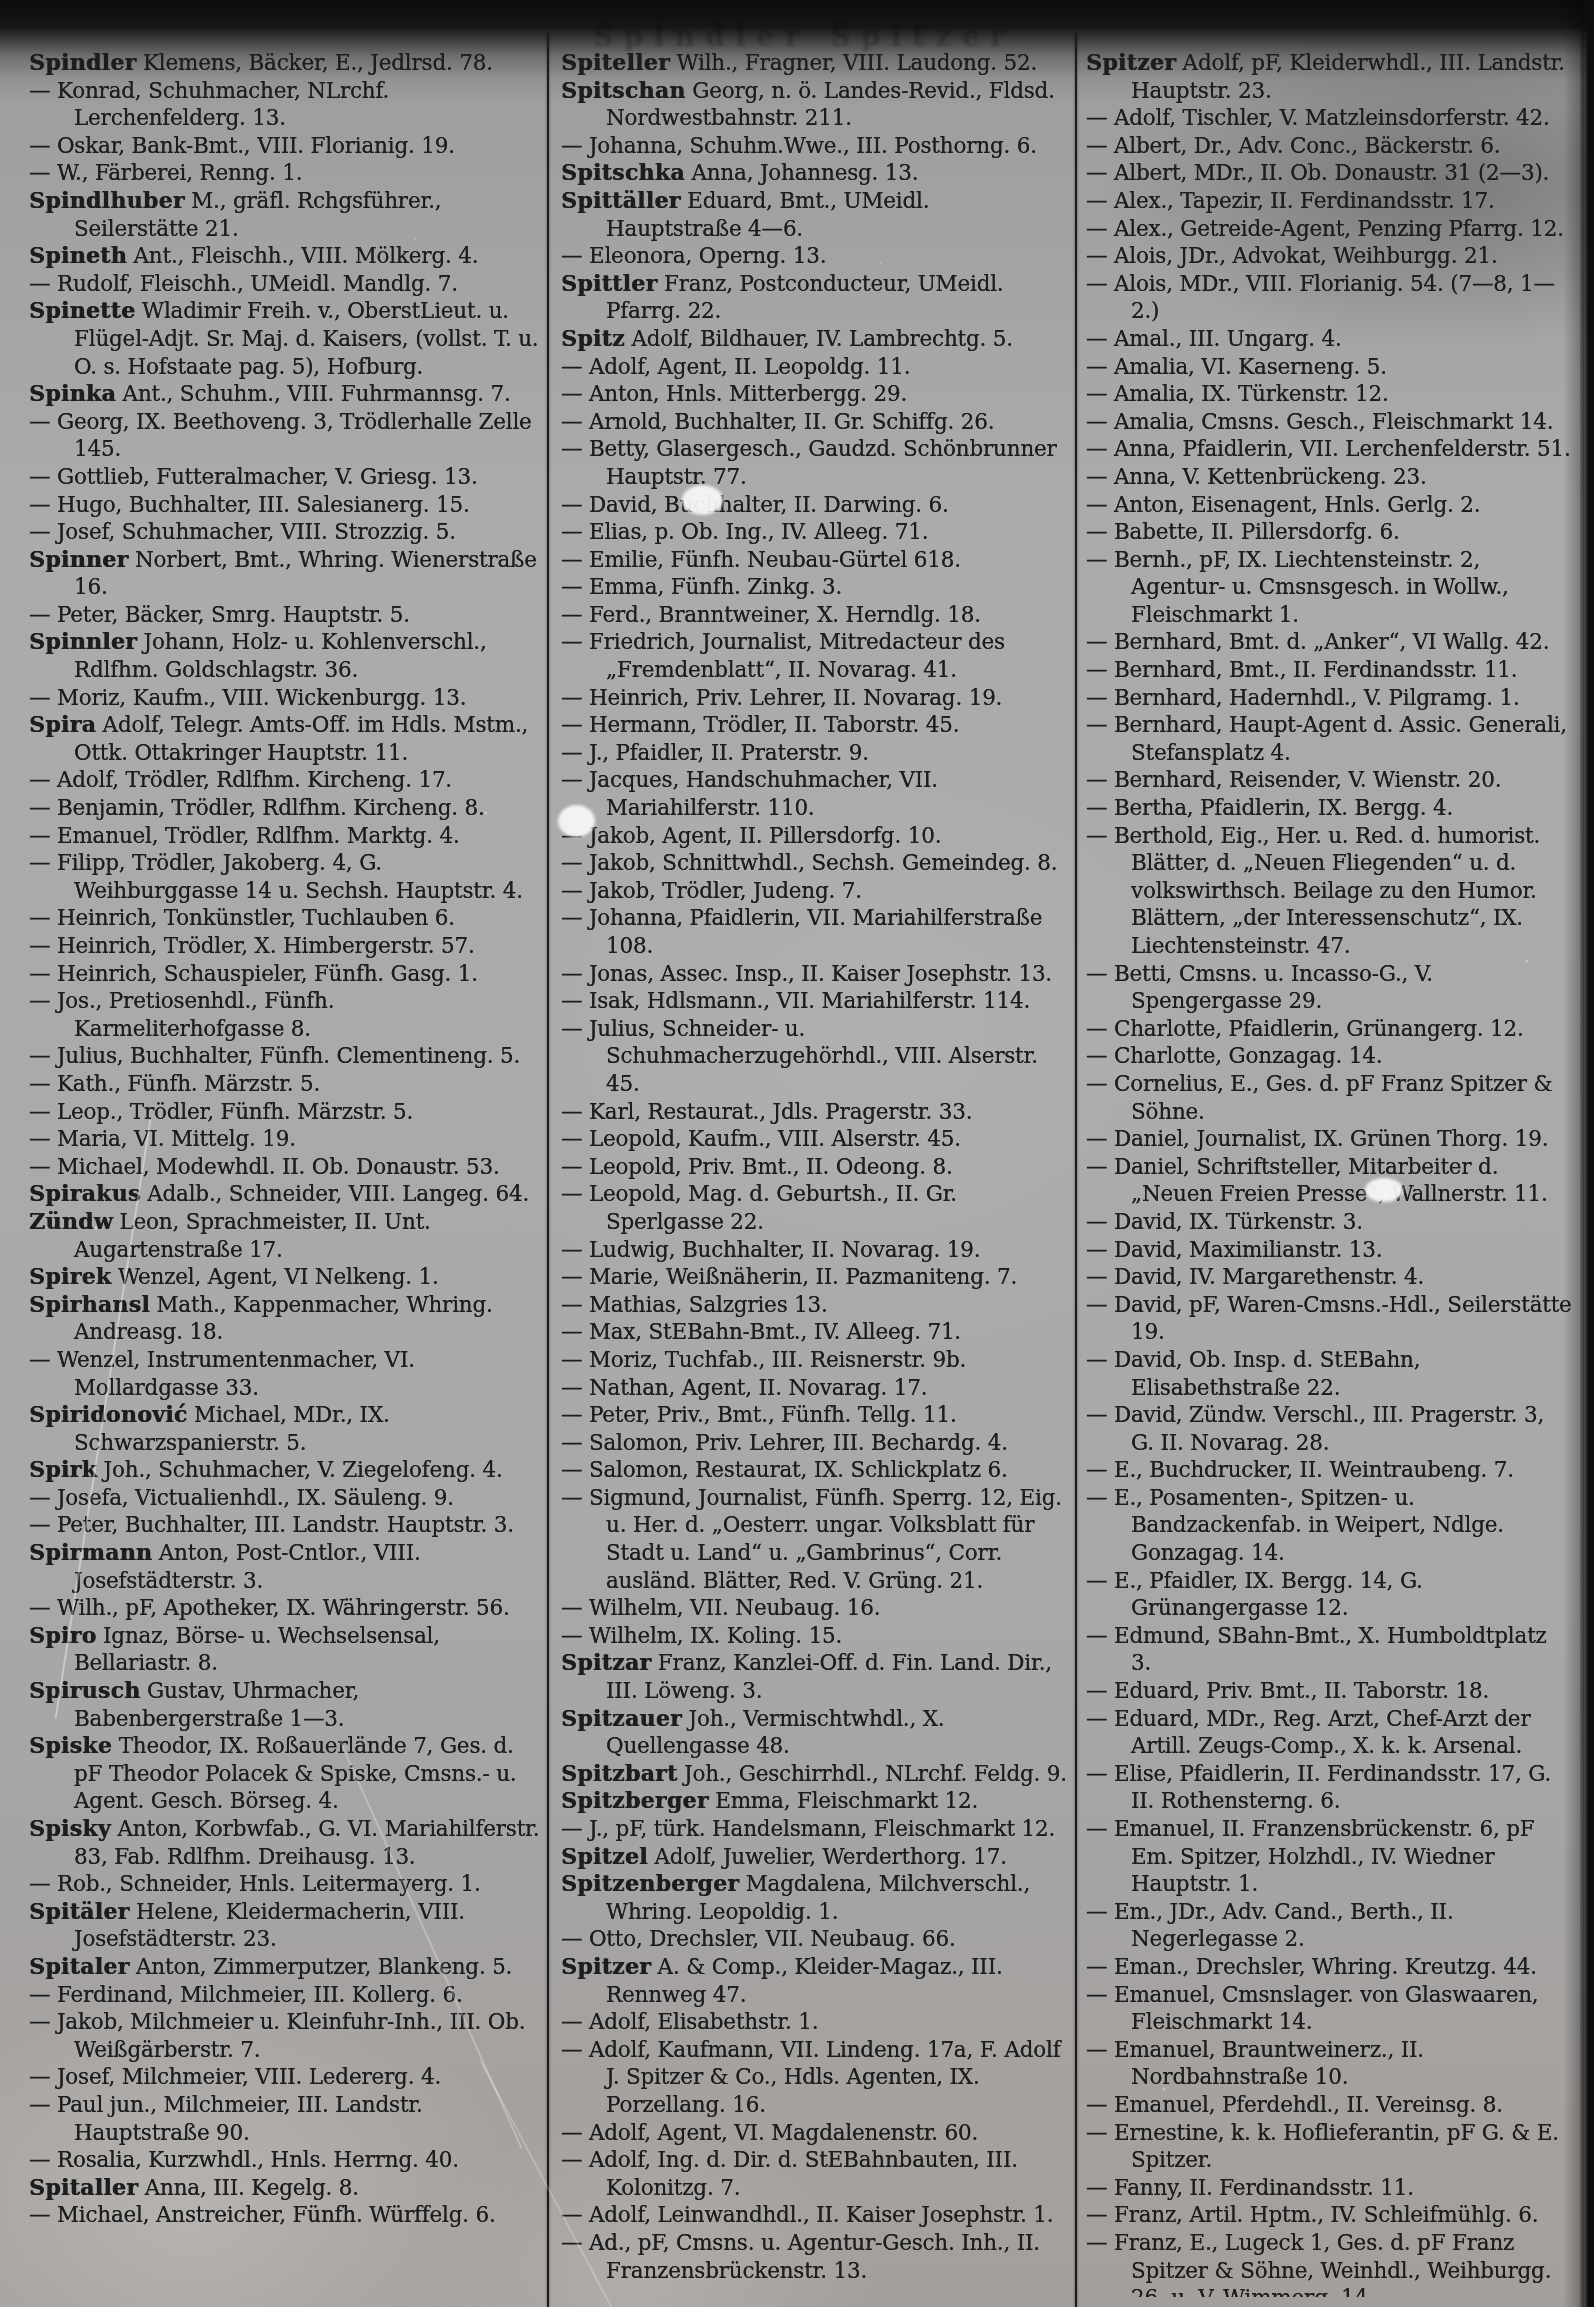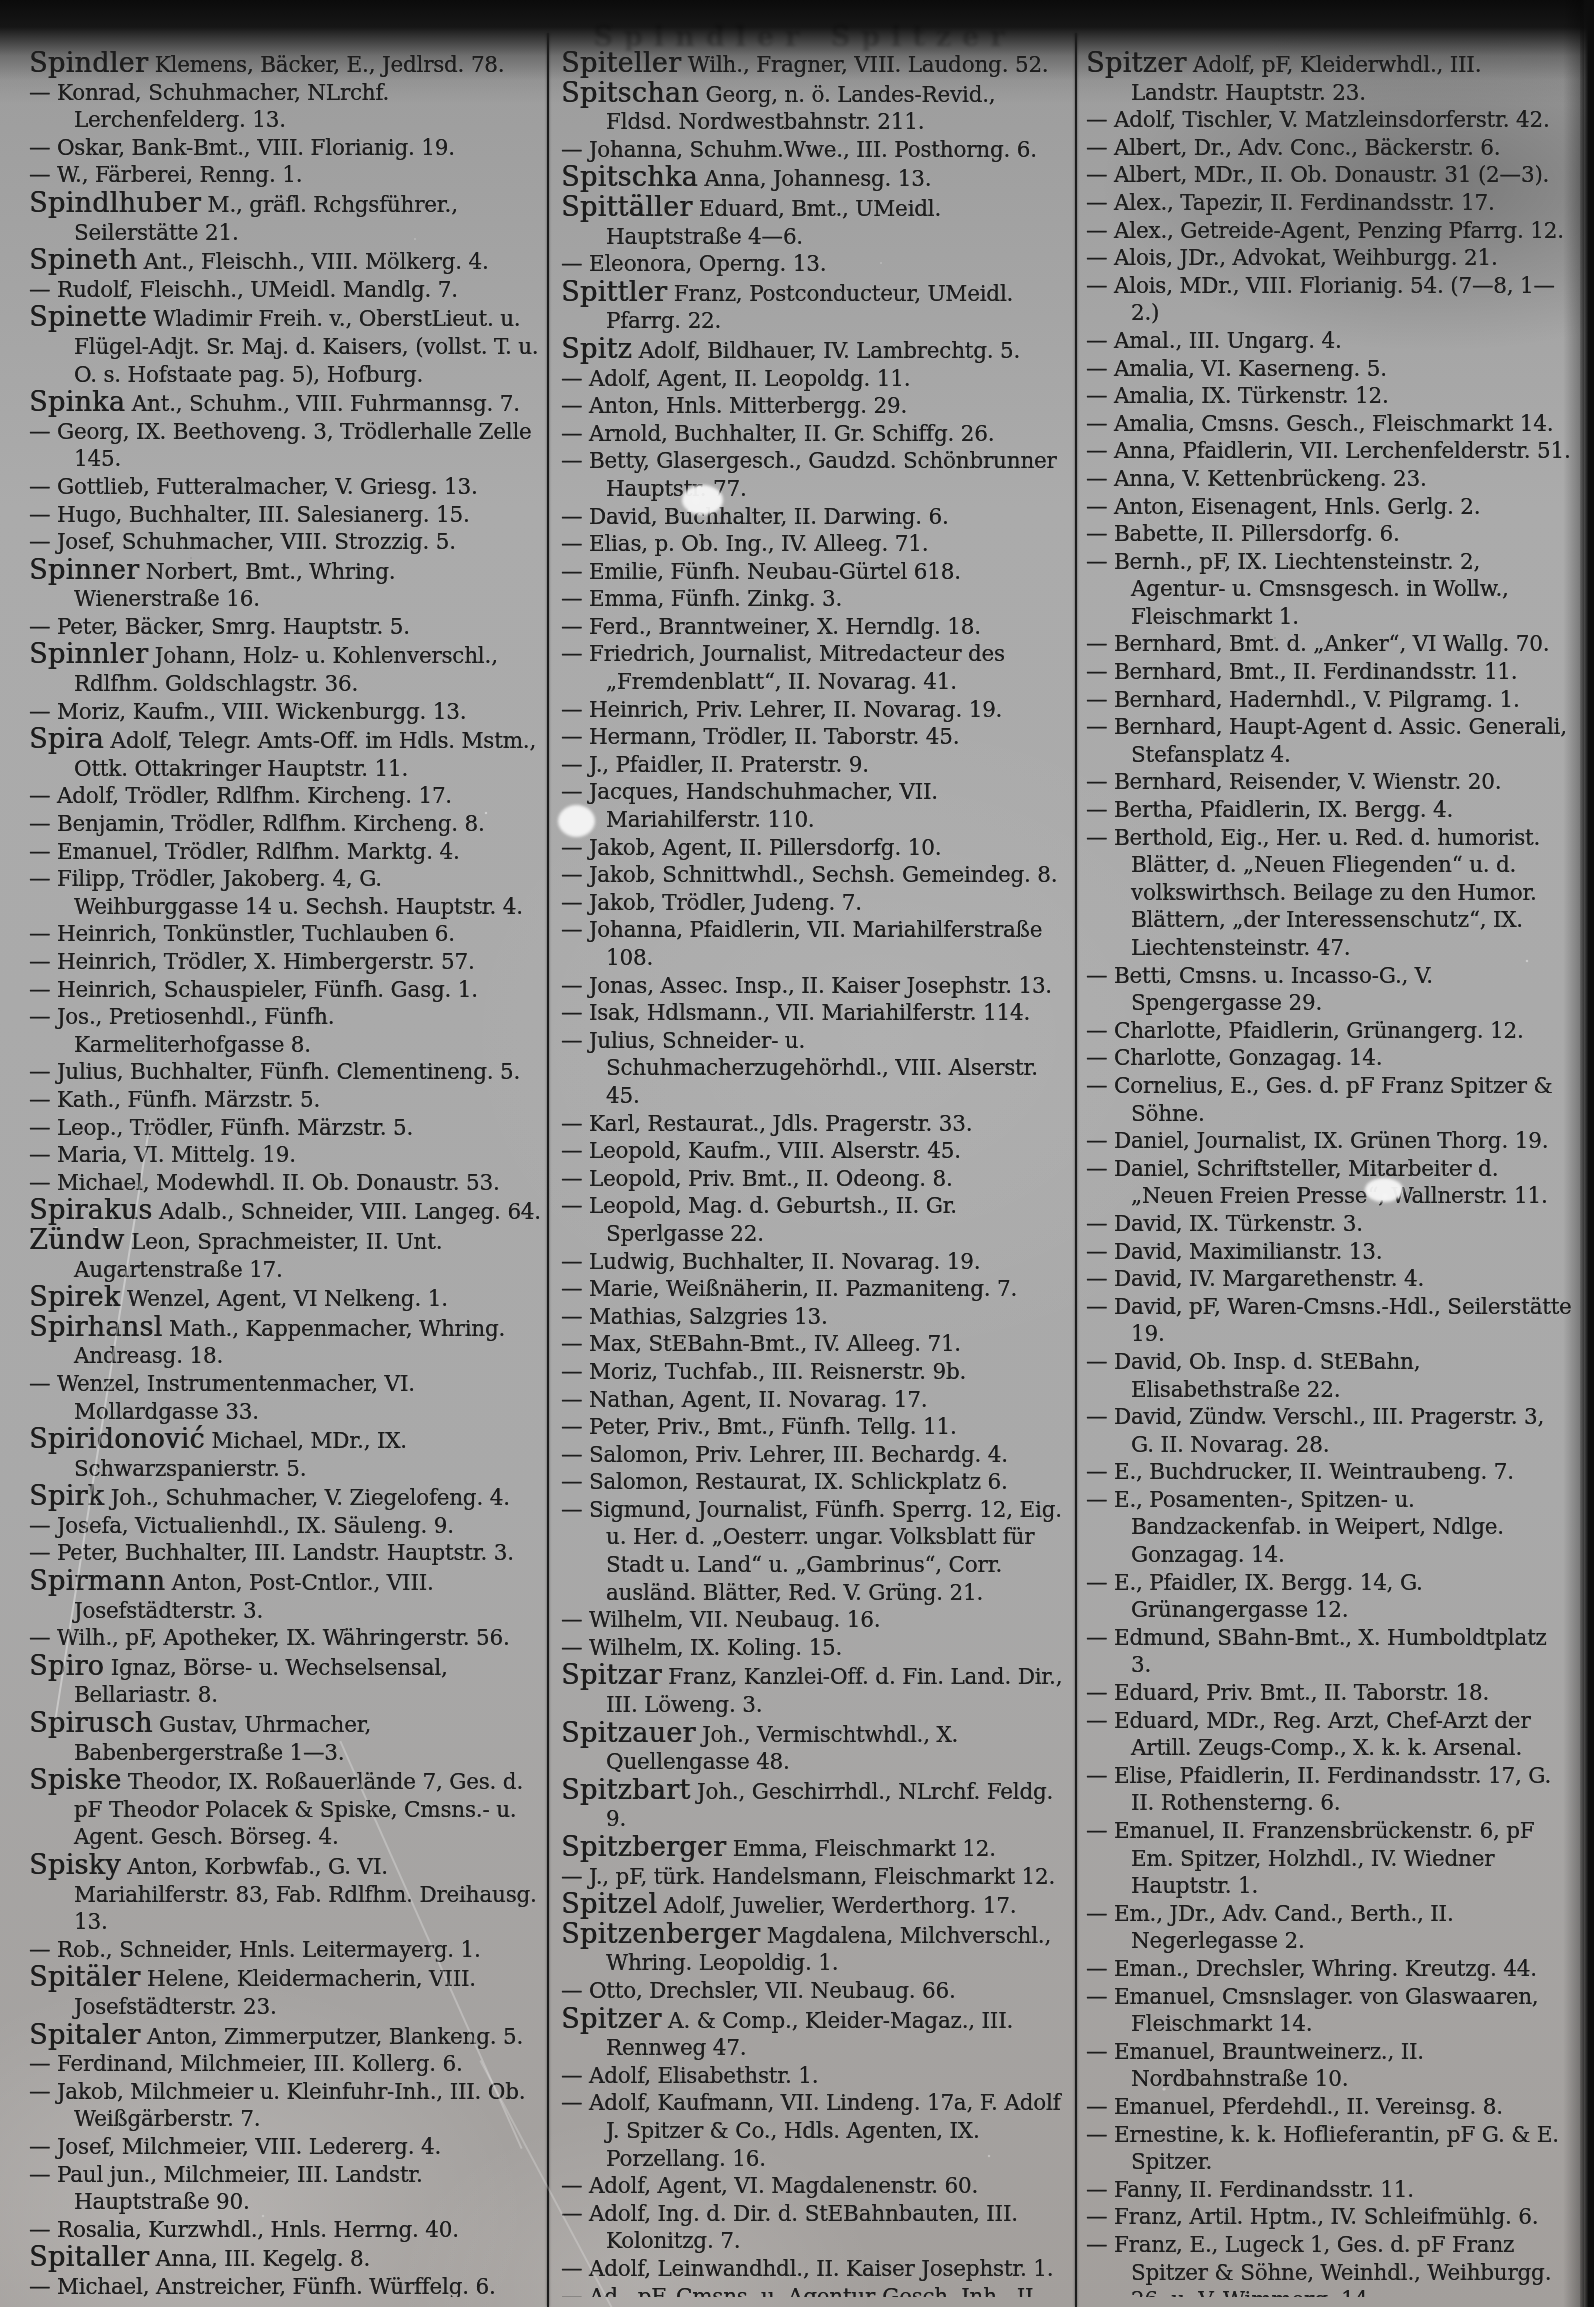--- a/index.html
+++ b/index.html
@@ -45,21 +45,21 @@
   .rule { position:absolute; top:33px; bottom:0; width:2.4px; background:#1c1c1c;
     box-shadow:0 0 2.4px rgba(0,0,0,.55); }
   .rule-1 { left:547px; } .rule-2 { left:1075px; }
   .col { position:absolute; top:49px; height:2248px; overflow:hidden;
     font-size:21.5px; line-height:27.6px; letter-spacing:-0.2px;
     text-shadow:0 0 0.6px rgba(25,25,25,.85); }
   .col-1 { left:29px;  width:512px; }
   .col-2 { left:561px; width:507px; }
   .col-3 { left:1086px; width:486px; }
   .entry { padding-left:45px; text-indent:-45px; }
-  .entry b { font-weight:normal; font-size:27px; letter-spacing:0.3px;
+  .entry b { font-weight:bold; font-size:22px; letter-spacing:0.3px;
     text-shadow:0.6px 0 0 currentColor; }
   .scratch { position:absolute; background:rgba(255,255,255,.38); pointer-events:none; }
   .scratch-1 { left:102px; top:1116px; width:1.6px; height:606px; transform:rotate(9deg); }
   .scratch-2 { left:430px; top:1722px; width:1.6px; height:446px; transform:rotate(-24deg); opacity:.7; }
   .scratch-3 { left:558px; top:2041px; width:1.6px; height:335px; transform:rotate(-28deg); opacity:.6; }
   .blot { position:absolute; background:rgba(245,245,245,.95); border-radius:50%; filter:blur(1.6px); }
   .blot-1 { left:682px; top:485px; width:41px; height:30px; }
   .blot-2 { left:558px; top:805px; width:37px; height:32px; }
   .blot-3 { left:1365px; top:1178px; width:38px; height:24px; }
 </style>
@@ -204,21 +204,21 @@
       <div class="entry">— Alois, MDr., VIII. Florianig. 54. (7—8, 1—2.)</div>
       <div class="entry">— Amal., III. Ungarg. 4.</div>
       <div class="entry">— Amalia, VI. Kaserneng. 5.</div>
       <div class="entry">— Amalia, IX. Türkenstr. 12.</div>
       <div class="entry">— Amalia, Cmsns. Gesch., Fleischmarkt 14.</div>
       <div class="entry">— Anna, Pfaidlerin, VII. Lerchenfelderstr. 51.</div>
       <div class="entry">— Anna, V. Kettenbrückeng. 23.</div>
       <div class="entry">— Anton, Eisenagent, Hnls. Gerlg. 2.</div>
       <div class="entry">— Babette, II. Pillersdorfg. 6.</div>
       <div class="entry">— Bernh., pF, IX. Liechtensteinstr. 2, Agentur- u. Cmsnsgesch. in Wollw., Fleischmarkt 1.</div>
-      <div class="entry">— Bernhard, Bmt. d. „Anker“, VI Wallg. 70.</div>
+      <div class="entry">— Bernhard, Bmt. d. „Anker“, VI Wallg. 42.</div>
       <div class="entry">— Bernhard, Bmt., II. Ferdinandsstr. 11.</div>
       <div class="entry">— Bernhard, Hadernhdl., V. Pilgramg. 1.</div>
       <div class="entry">— Bernhard, Haupt-Agent d. Assic. Generali, Stefansplatz 4.</div>
       <div class="entry">— Bernhard, Reisender, V. Wienstr. 20.</div>
       <div class="entry">— Bertha, Pfaidlerin, IX. Bergg. 4.</div>
       <div class="entry">— Berthold, Eig., Her. u. Red. d. humorist. Blätter, d. „Neuen Fliegenden“ u. d. volkswirthsch. Beilage zu den Humor. Blättern, „der Interessenschutz“, IX. Liechtensteinstr. 47.</div>
       <div class="entry">— Betti, Cmsns. u. Incasso-G., V. Spengergasse 29.</div>
       <div class="entry">— Charlotte, Pfaidlerin, Grünangerg. 12.</div>
       <div class="entry">— Charlotte, Gonzagag. 14.</div>
       <div class="entry">— Cornelius, E., Ges. d. pF Franz Spitzer &amp; Söhne.</div>

